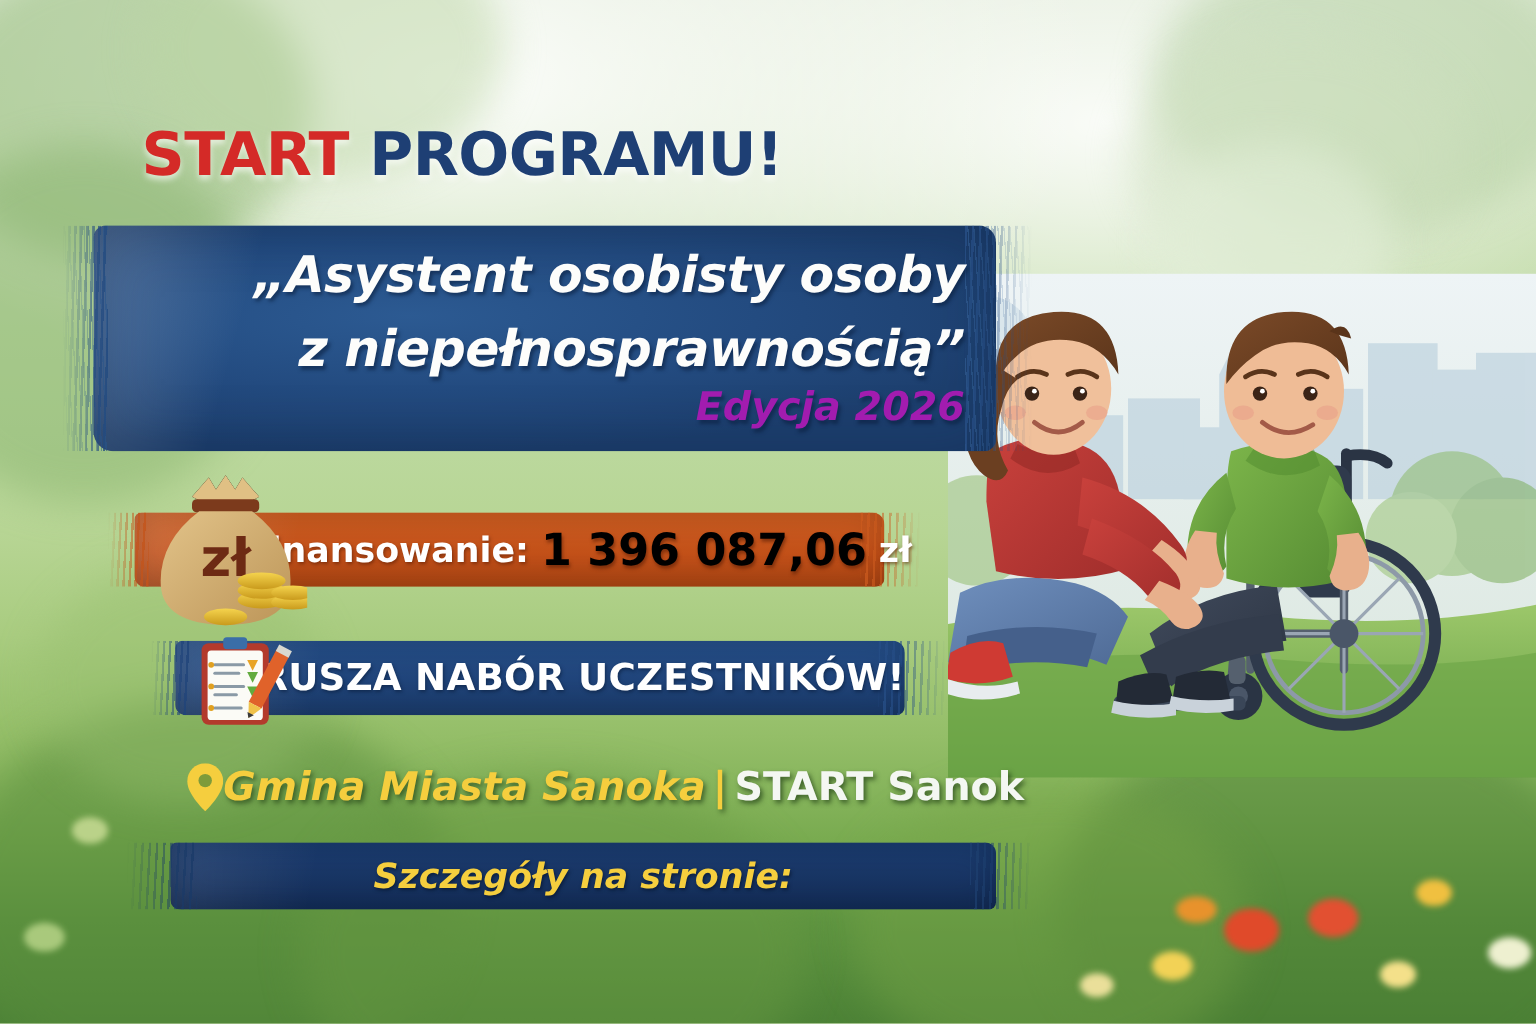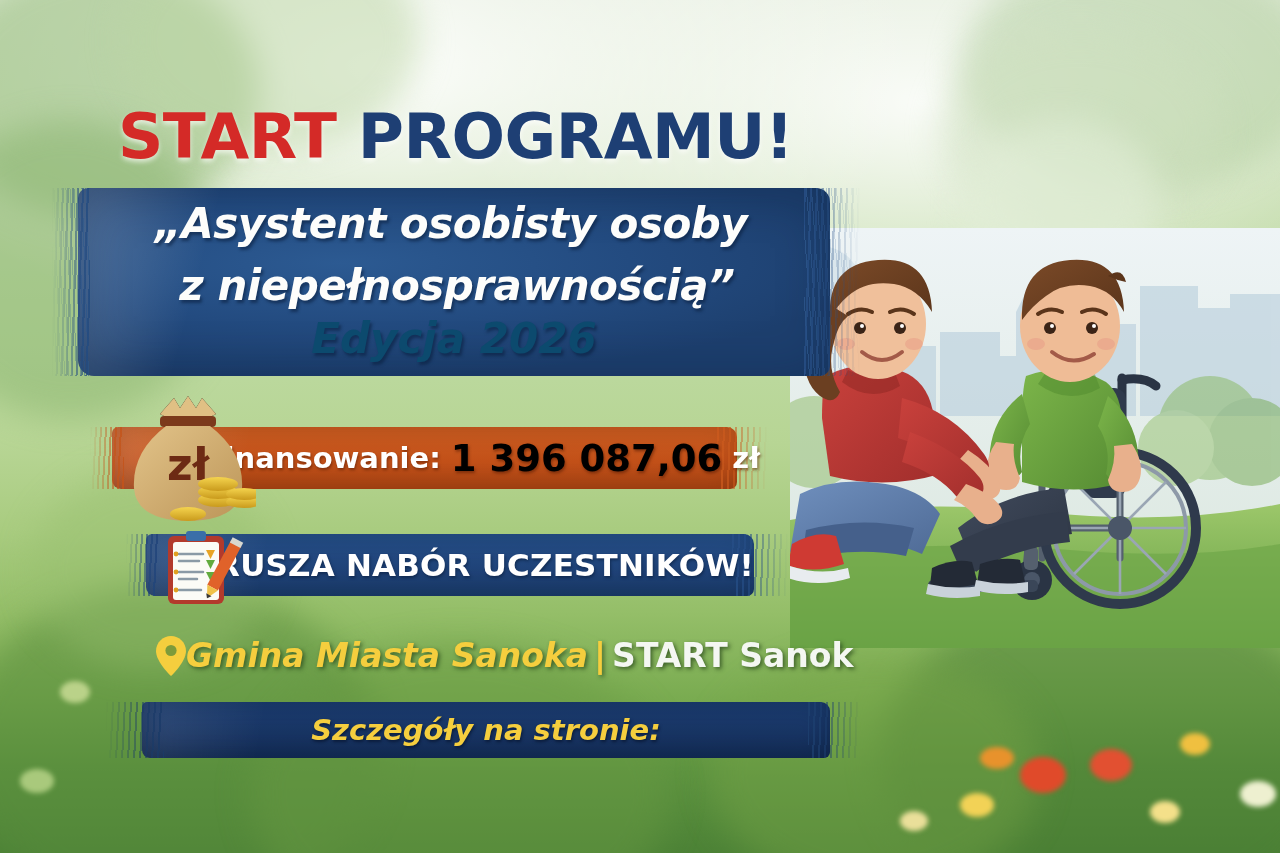--- a/index.html
+++ b/index.html
@@ -65,21 +65,21 @@
   }
   
   .brush .paint::before,
   .brush .paint::after {
     content:""; position:absolute; top:0; bottom:0; width:38px;
   }
 
   
   .headline {
     position:absolute; left:118px; top:100px;
-    font-size:63px; font-weight:900; letter-spacing:-0.5px;
+    font-size:50px; font-weight:900; letter-spacing:-0.5px;
     font-family:"DejaVu Sans", sans-serif;
     white-space:nowrap;
     text-shadow:0 3px 5px rgba(255,255,255,.65);
   }
   .headline .w1 { color:#d42a27; }
   .headline .w2 { color:#1e3f74; }
 
   
   .title-stroke { left:78px; top:188px; width:752px; height:188px; }
   .title-stroke .paint {
@@ -101,37 +101,37 @@
   .title-stroke .paint::after {
     right:-30px; width:56px;
     background:
       repeating-linear-gradient(92deg, rgba(40,80,135,.8) 0 2px, rgba(40,80,135,0) 2px 6px),
       repeating-linear-gradient(86deg, rgba(55,100,155,.55) 0 1px, rgba(55,100,155,0) 1px 5px);
     -webkit-mask-image:linear-gradient(to right, #000 0%, rgba(0,0,0,.3) 60%, transparent 100%);
             mask-image:linear-gradient(to right, #000 0%, rgba(0,0,0,.3) 60%, transparent 100%);
   }
   .title-inner {
     position:relative; width:100%;
-    text-align:center; padding:0 26px;
+    text-align:right; padding:0 26px;
   }
   .title-line {
     font-family:"DejaVu Sans", sans-serif;
     font-weight:700; font-style:italic;
     font-size:42px; line-height:1.08;
     color:#fdfdfb; letter-spacing:-0.5px;
     text-shadow:2px 3px 3px rgba(10,30,60,.55);
     white-space:nowrap;
   }
   .title-line.l1 { margin-left:-6px; }
   .title-line.l2 { margin-left:6px;margin-top:17px; }
   .edition {
     margin-top:6px;
     font-family:"DejaVu Sans", sans-serif;
-    font-weight:700; font-style:italic; font-size:42px;
-    color:#0c4a6e; letter-spacing:0px;
+    font-weight:700; font-style:italic; font-size:33px;
+    color:#a21caf; letter-spacing:0px;
     text-shadow:2px 3px 3px rgba(10,30,60,.55);
   }
 
   
   .funding-stroke { left:112px; top:427px; width:625px; height:62px; }
   .funding-stroke .paint {
     background:
       linear-gradient(100deg, rgba(255,255,255,.16) 0%, rgba(255,255,255,0) 22%),
       linear-gradient(180deg,#cf6023 0%, #c45119 55%, #ab4614 100%);
     border-radius:6px 10px 7px 9px;

